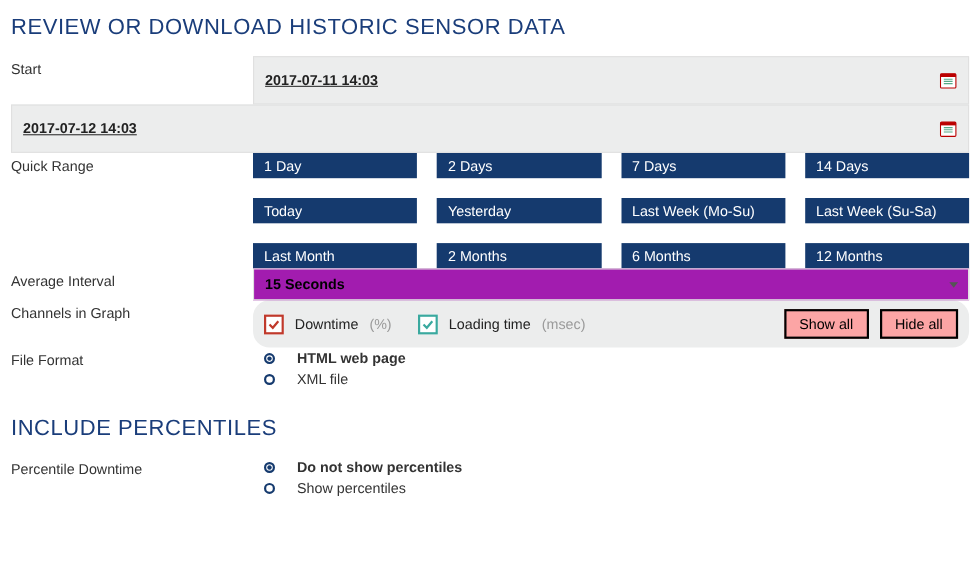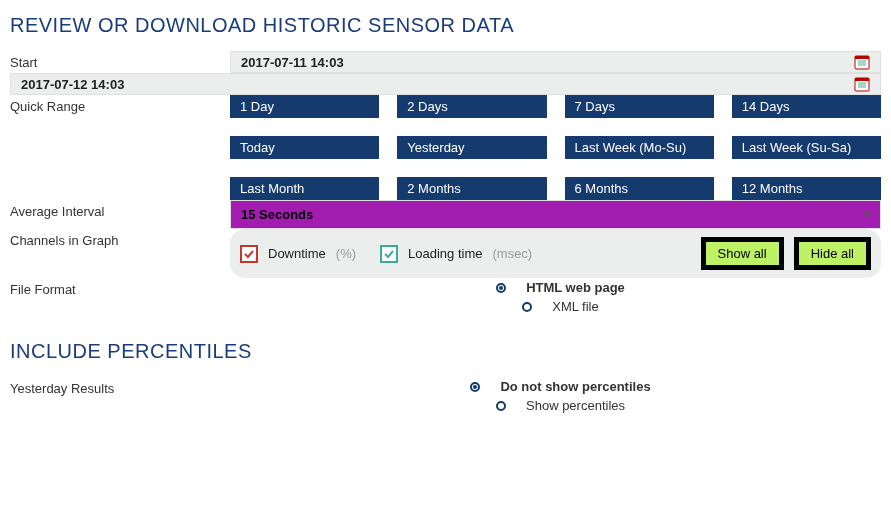--- a/index.html
+++ b/index.html
@@ -2,42 +2,42 @@
 <html><head>
 <meta charset="utf-8">
 <style>
 * { box-sizing: border-box; margin: 0; padding: 0; }
 body { font-family: Verdana, Arial, sans-serif; font-size: 13px; color: #333; padding: 8px 10px; width: 891px; }
 h2 { color: #1a3d7a; font-size: 20px; font-weight: normal; letter-spacing: 0.5px; margin-bottom: 14px; margin-top: 6px; }
 .section { margin-bottom: 24px; }
 .row { display: flex; align-items: flex-start; }
 .label-col { width: 220px; padding-top: 4px; color: #333; font-size: 13px; flex-shrink: 0; }
 .field-col { flex: 1; }
-.date-field { background: #eceded; border: 1px solid #e0e0e0; padding: 2px 10px; display: flex; align-items: center; justify-content: space-between; position: relative; }
+.date-field { background: #eceded; border: 1px solid #e0e0e0; padding: 13px 10px; display: flex; align-items: flex-start; justify-content: space-between; position: relative; text-decoration: underline; }
 .date-field .val { font-weight: bold; color: #222; }
 .cal-icon { width: 16px; height: 16px; display: inline-block; }
 .cal-icon svg { display: block; }
 .quick-grid { display: grid; grid-template-columns: repeat(4, 1fr); gap: 18px; }
 .quick-btn { background: #153a6e; color: #fff; text-align: left; padding: 4px 10px; font-size: 13px; border: none; cursor: pointer; font-family: inherit; }
 .select-field { width: 100%; padding: 6px 10px; font-weight: bold; font-size: 13px; border: 1px solid #e0e0e0; background: #a21caf; appearance: none; font-family: inherit; cursor: pointer; }
 .select-wrap { position: relative; }
 .select-wrap::after { content: ""; position: absolute; right: 10px; top: 50%; width: 0; height: 0; border-left: 4px solid transparent; border-right: 4px solid transparent; border-top: 5px solid #555; transform: translateY(-50%); pointer-events: none; }
 .channels-box { background: #eceded; padding: 8px 10px; display: flex; align-items: center; gap: 10px; border-radius: 15px; }
 .chk { width: 18px; height: 18px; border: 2px solid; display: inline-flex; align-items: center; justify-content: center; background: #fff; cursor: pointer; flex-shrink: 0; }
 .chk.red { border-color: #c0392b; }
 .chk.teal { border-color: #3aa99f; }
 .chk svg { width: 12px; height: 12px; }
 .chk.red svg path { stroke: #c0392b; }
 .chk.teal svg path { stroke: #3aa99f; }
 .ch-label { color: #222; }
 .ch-unit { color: #9a9a9a; margin-right: 14px; }
 .spacer { flex: 1; }
-.mini-btn { background: #bef264; border: 5px solid #000000; padding: 4px 12px; font-size: 13px; cursor: pointer; font-family: inherit; }
+.mini-btn { background: #fca5a5; border: 2px solid #000000; padding: 4px 12px; font-size: 13px; cursor: pointer; font-family: inherit; }
 .radio-list { padding-left: 10px; }
-.radio-item { display: flex; align-items: center; gap: 20px; padding: 2px 0; cursor: pointer; justify-content: center; }
+.radio-item { display: flex; align-items: center; gap: 20px; padding: 2px 0; cursor: pointer; }
 .radio-dot { width: 10px; height: 10px; border-radius: 50%; border: 2px solid #153a6e; display: inline-block; position: relative; flex-shrink: 0; }
 .radio-dot.sel::after { content: ""; position: absolute; inset: 1px; background: #153a6e; border-radius: 50%; }
 .radio-item.sel .rlabel { font-weight: bold; }
 </style>
 </head>
 <body>
 
 <div class="section">
   <h2>REVIEW OR DOWNLOAD HISTORIC SENSOR DATA</h2>
 
@@ -145,21 +145,21 @@
             <span class="rlabel">XML file</span>
           </div>
         </div>
     </div>
   </div>
 </div>
 
 <div class="section">
   <h2>INCLUDE PERCENTILES</h2>
   <div class="row">
-    <div class="label-col">Yesterday Results</div>
+    <div class="label-col">Percentile Downtime</div>
     <div class="field-col">
       <div class="radio-list" id="percentile-list">
           <div class="radio-item sel">
             <span class="radio-dot sel"></span>
             <span class="rlabel">Do not show percentiles</span>
           </div>
           <div class="radio-item">
             <span class="radio-dot"></span>
             <span class="rlabel">Show percentiles</span>
           </div>

